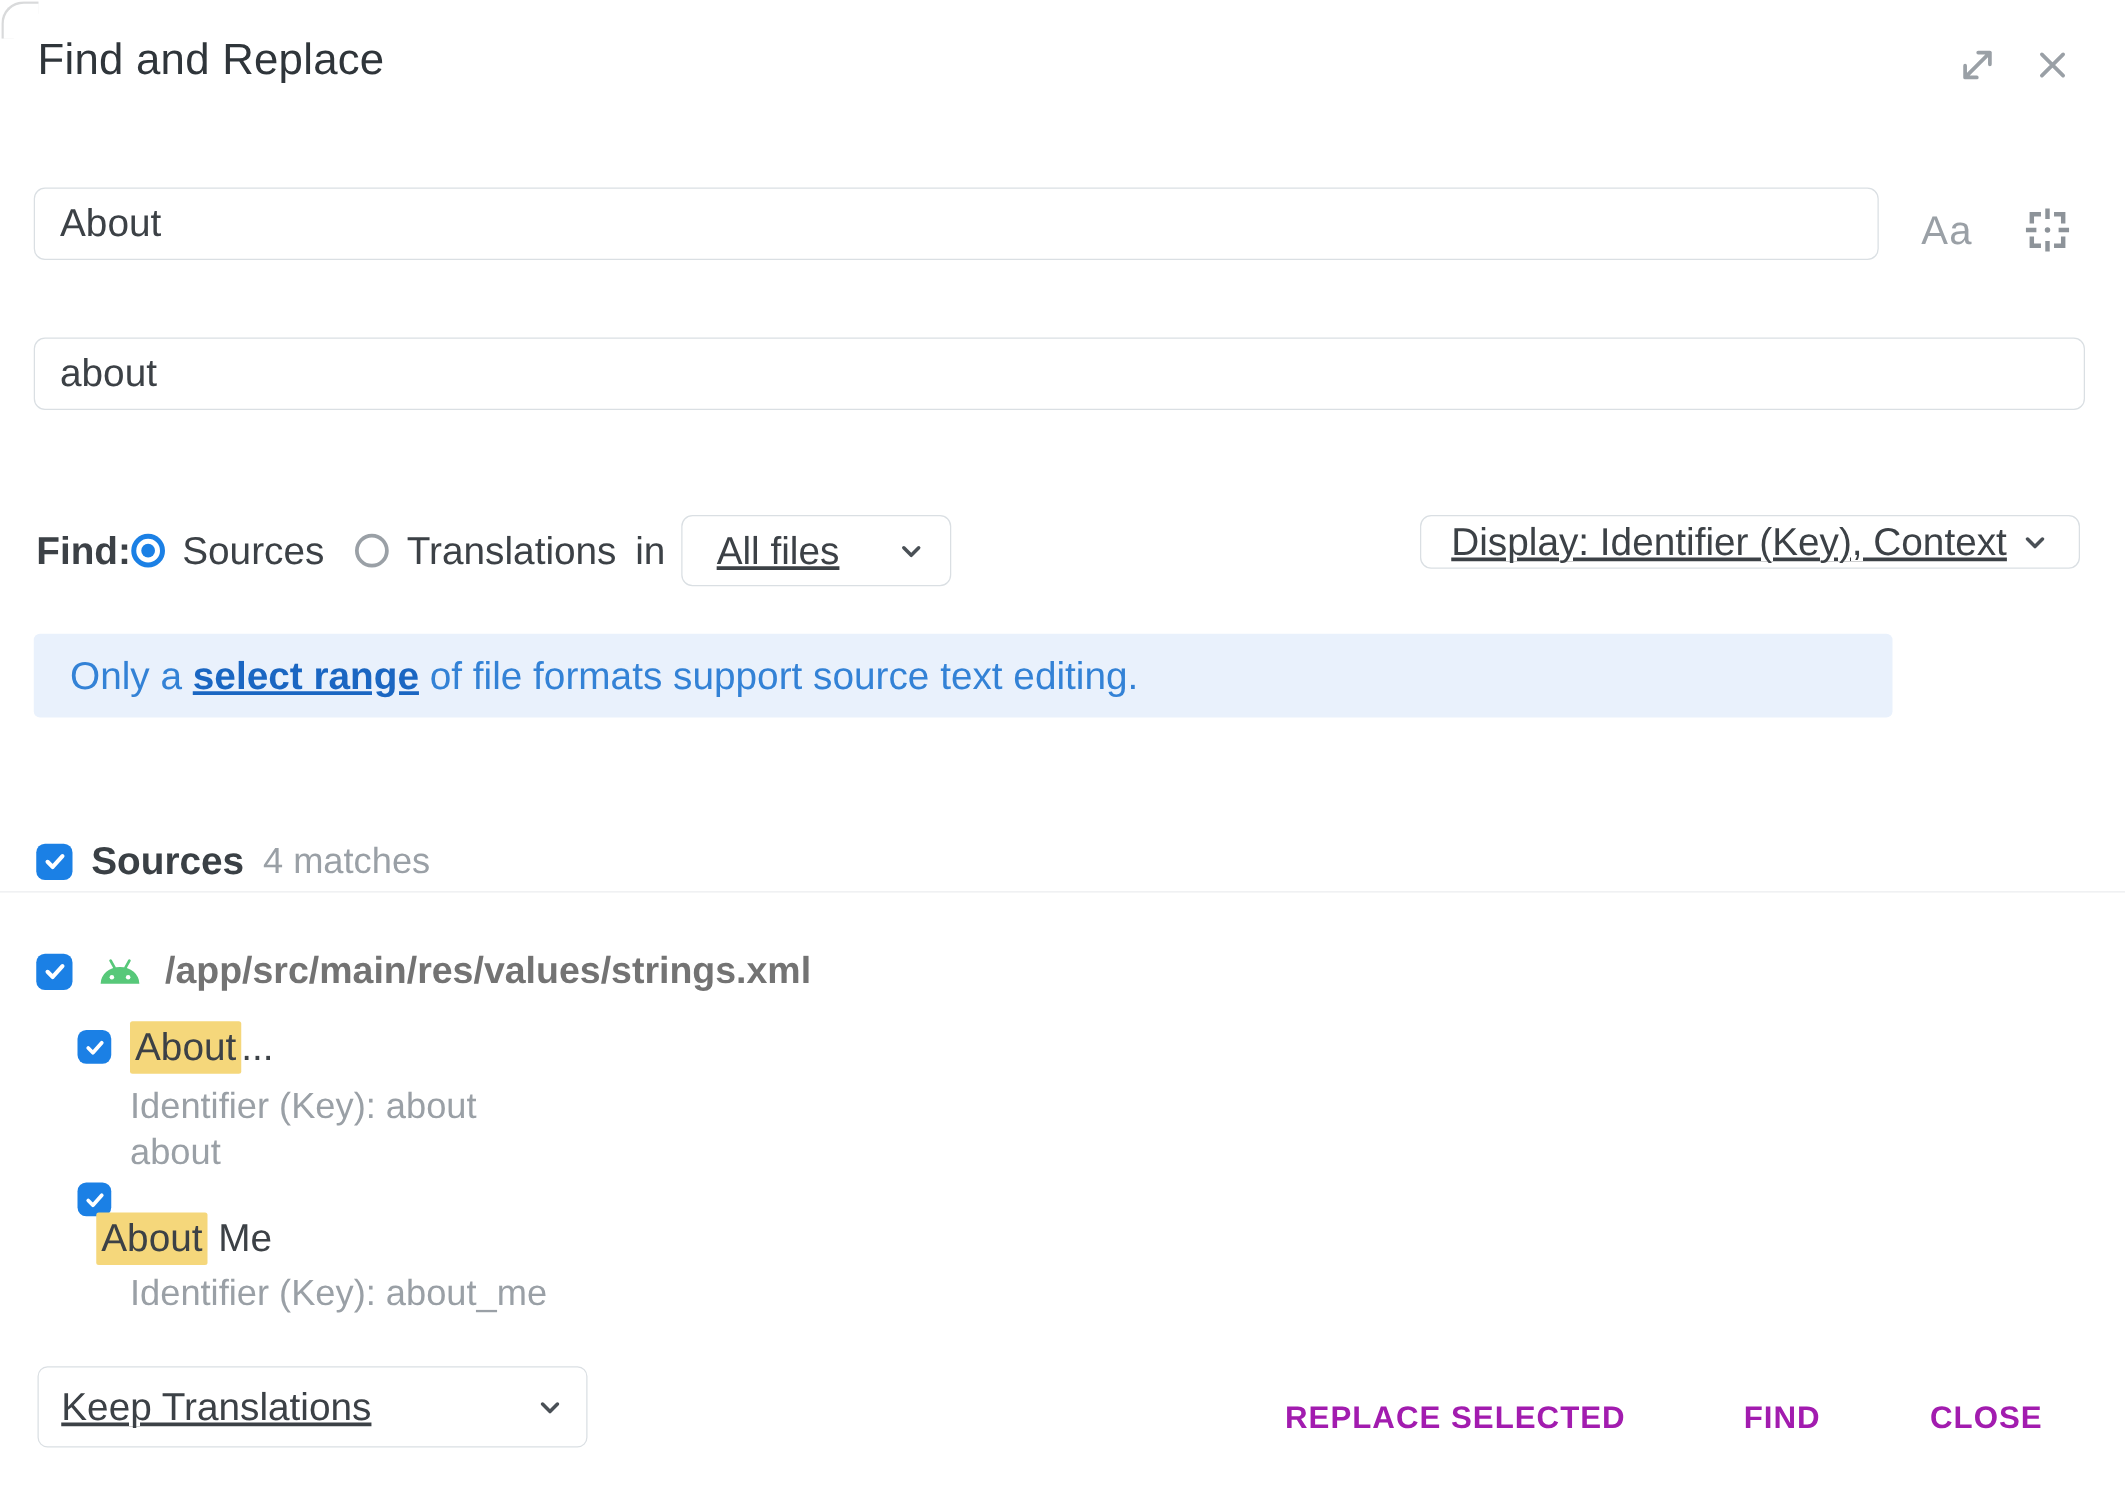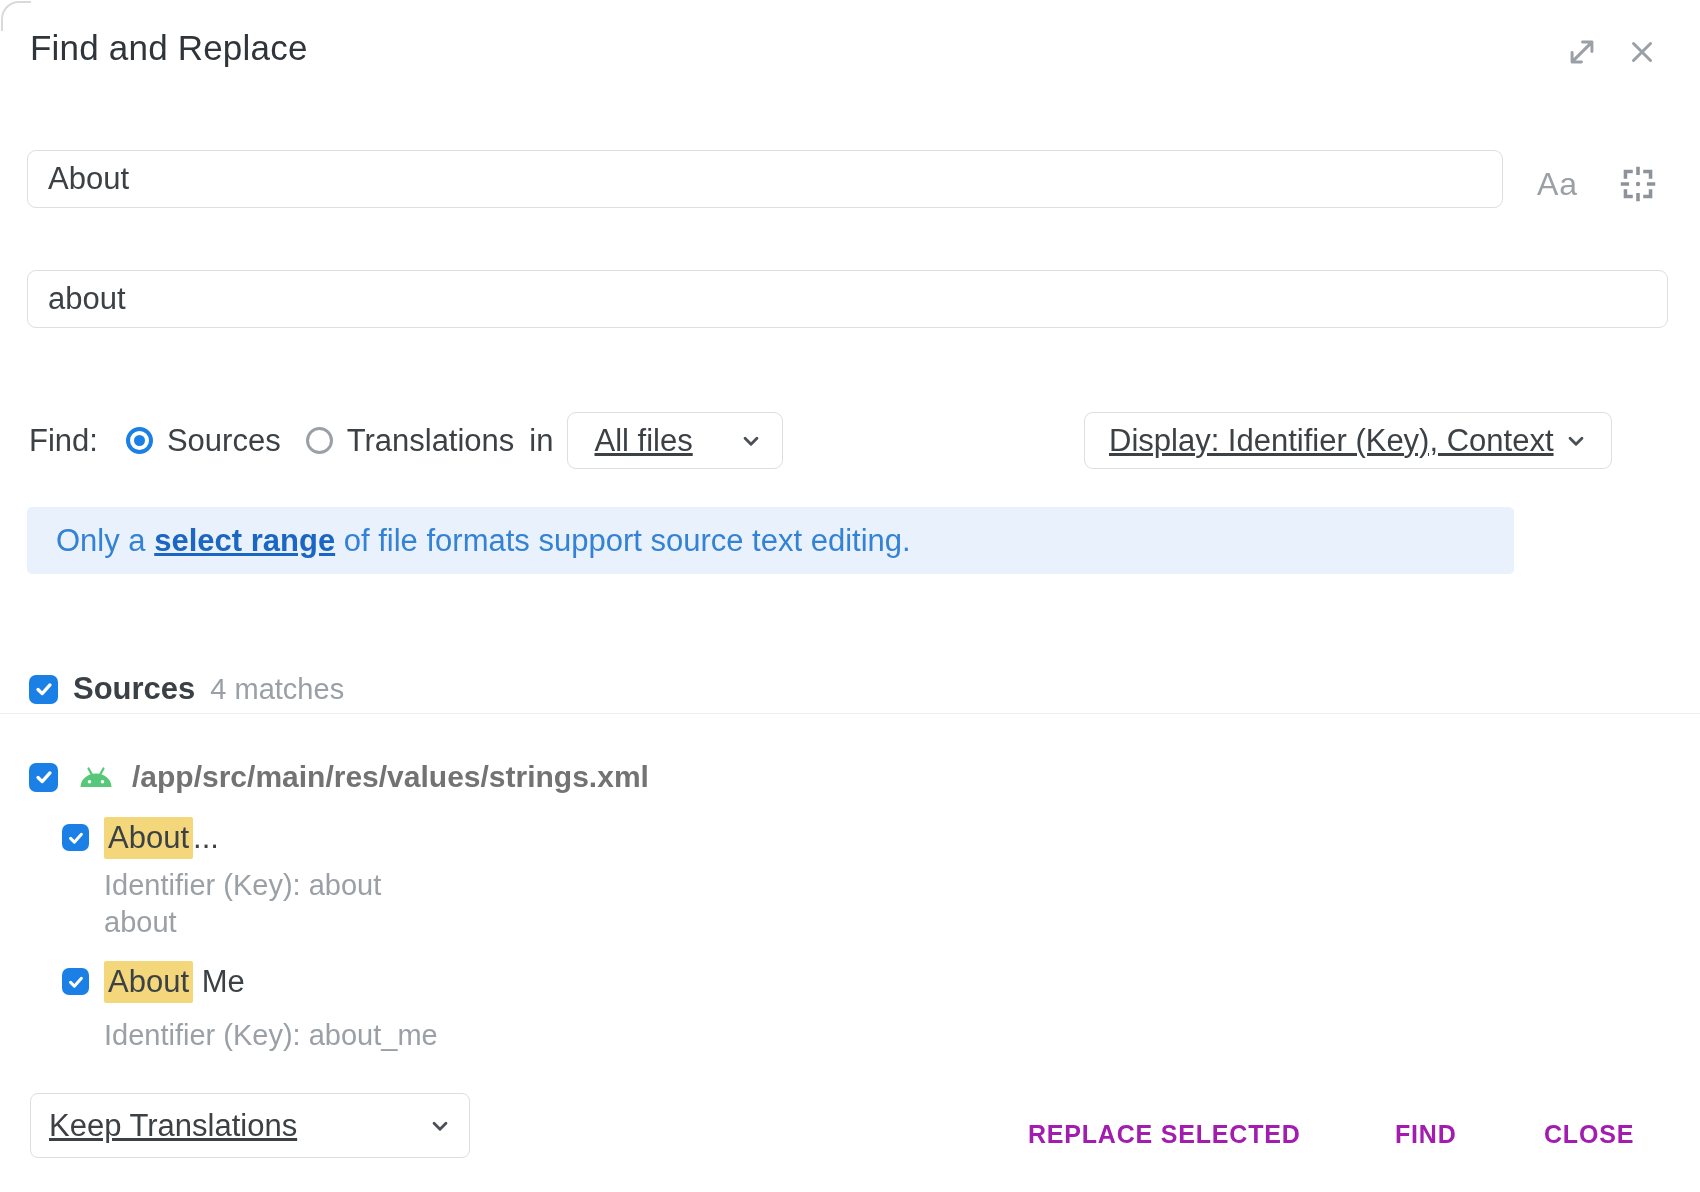--- a/index.html
+++ b/index.html
@@ -18,35 +18,35 @@
 
   .text-input { border:1px solid #dadfe3; border-radius:9px; font-size:31px; color:#3c4146;
     padding:0 20px; outline:none; background:#fff; font-family:inherit; }
   .search-input { top:150px; left:27px; width:1476px; height:58px; }
   .replace-input { top:270px; left:27px; width:1641px; height:58px; }
 
   .aa-toggle { top:166px; left:1537px; font-size:32px; font-weight:500; color:#9aa0a6; cursor:pointer; letter-spacing:1px; }
   .frame-btn { top:160px; left:1614px; width:48px; height:48px; cursor:pointer; display:flex; align-items:center; justify-content:center; }
 
   .find-row { top:412px; left:29px; height:57px; display:flex; align-items:center; font-size:31px; }
-  .find-label { margin-right:28px; }
+  .find-label { margin-right:0;font-weight:bold; }
   .radio { width:27px; height:27px; border-radius:50%; position:relative; margin-right:14px; cursor:pointer; flex:none; }
   .radio-on { border:4.5px solid #1b80e5; }
   .radio-on::after { content:""; position:absolute; top:50%; left:50%; width:11px; height:11px;
     margin:-5.5px 0 0 -5.5px; border-radius:50%; background:#1b80e5; }
   .radio-off { border:3.5px solid #9aa0a6; }
   .radio-lbl-1 { margin-right:25px; cursor:pointer; }
   .radio-lbl-2 { margin-right:15px; cursor:pointer; }
   .in-label { margin-right:13px; }
 
   .select { border:1px solid #dadfe3; border-radius:9px; background:#fff; display:flex; align-items:center;
     justify-content:space-between; font-size:31px; color:#3c4146; cursor:pointer;text-decoration:underline; }
   .select svg { flex:none; stroke:#4a5056; stroke-width:2.6; fill:none; stroke-linecap:round; stroke-linejoin:round; }
   .files-select { width:216px; height:57px; padding:0 18px 0 27px; }
-  .display-select { top:412px; left:1084px; width:528px; height:57px; padding:0 22px 0 24px; }
+  .display-select { top:412px; left:1136px; width:528px; height:43px; padding:0 22px 0 24px; }
   .keep-select { top:1093px; left:30px; width:440px; height:65px; padding:0 16px 0 18px; border-radius:8px; }
 
   .banner { top:507px; left:27px; width:1487px; height:67px; background:#e9f1fc; border-radius:5px;
     display:flex; align-items:center; padding-left:29px; font-size:31px; color:#3382d6; }
   .banner a { color:#1a66c2; font-weight:700; text-decoration:underline; cursor:pointer; }
 
   .checkbox { width:29px; height:29px; background:#1b80e5; border-radius:7px; cursor:pointer;
     display:flex; align-items:center; justify-content:center; flex:none; }
   .checkbox svg { stroke:#fff; stroke-width:3.6; fill:none; stroke-linecap:round; stroke-linejoin:round; }
 
@@ -58,21 +58,21 @@
 
   .file-row { top:760px; left:29px; display:flex; align-items:center; }
   .android { margin-left:20px; width:36px; height:25px; }
   .file-path { margin-left:18px; font-size:30px; font-weight:700; color:#737373; }
 
   .match-row { left:62px; display:flex; align-items:flex-start; }
   .match-row .checkbox { width:27px; height:27px; margin-top:4px; }
   .match-text { margin-left:15px; font-size:31px; color:#3c4146; }
   .hl { background:#f5d77b; padding:3px 4px 4px 4px; border-radius:2px; }
   .match-1 { top:820px;justify-content:flex-end; }
-  .match-2 { top:964px; }
+  .match-2 { top:942px;flex-direction:column; }
   .detail { left:104px; font-size:29px; color:#9aa0a6; }
   .d-1a { top:869px; }
   .d-1b { top:906px; }
   .d-2a { top:1019px; }
 
   .footer-btn { top:1120px; font-size:25px; font-weight:700; color:#a21caf; letter-spacing:.8px;
     background:none; border:none; cursor:pointer; font-family:inherit; }
   .btn-replace { left:1028px; }
   .btn-find { left:1395px; }
   .btn-close { left:1544px; }

